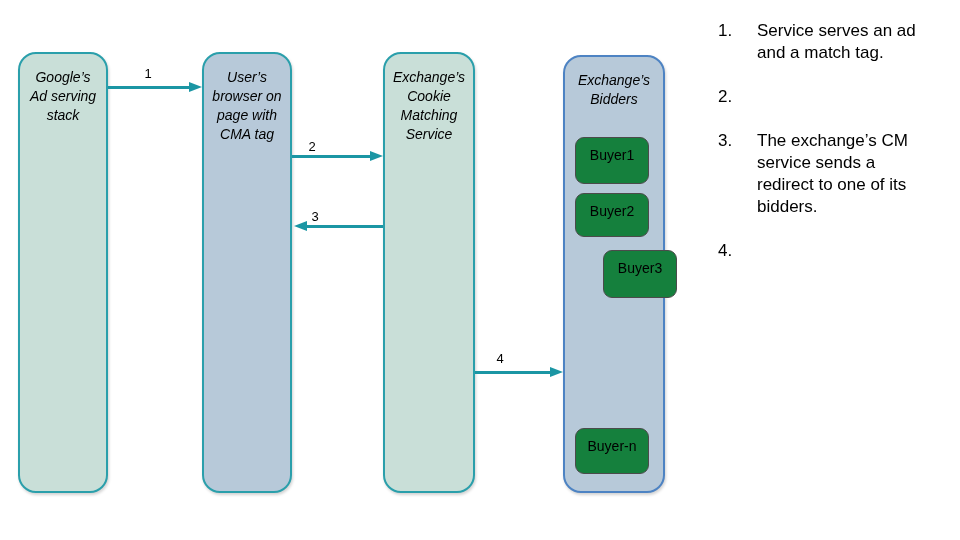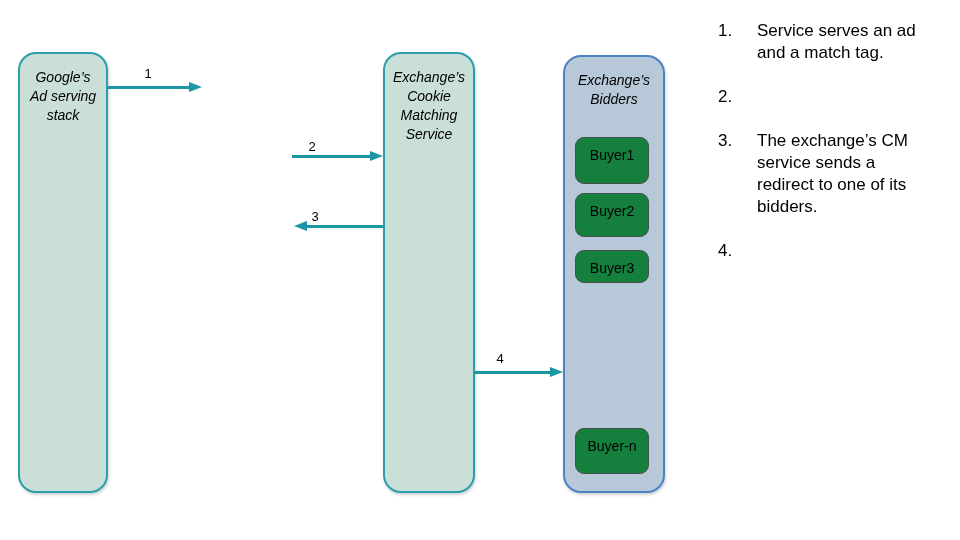--- a/index.html
+++ b/index.html
@@ -44,38 +44,44 @@
 <body>
 
 <div class="canvas">
 
   <div class="node green" style="left:18px; top:52px; width:90px; height:441px;">
     <div class="node-label">Google’s
 Ad serving
 stack</div>
   </div>
 
+  <div class="node blue" style="left:202px; top:52px; width:90px; height:441px;">
+    <div class="node-label">User’s
+browser on
+page with
+CMA tag</div>
+  </div>
 
   <div class="node green" style="left:383px; top:52px; width:92px; height:441px;">
     <div class="node-label">Exchange’s
 Cookie
 Matching
 Service</div>
   </div>
 
   <div class="node blue bidders" style="left:563px; top:55px; width:102px; height:438px;">
     <div class="node-label">Exchange’s
 Bidders</div>
     <div class="buyer" style="top:80px; height:47px;">
       <span>Buyer1</span>
     </div>
     <div class="buyer" style="top:136px; height:44px;">
       <span>Buyer2</span>
     </div>
-    <div class="buyer" style="top:193px; height:33px;">
+    <div class="buyer" style="top:193px; height:48px;margin-left:28px;">
       <span>Buyer3</span>
     </div>
     <div class="buyer" style="top:330px; height:46px;margin-top:41px;">
       <span>Buyer-n</span>
     </div>
   </div>
 
   <div class="arrow" style="left:108px; top:64px; width:94px; height:31px;">
     <span class="arrow-num" style="left:33px; top:2px;">1</span>
     <div class="arrow-line" style="left:0; top:22px; width:82px;"></div>

